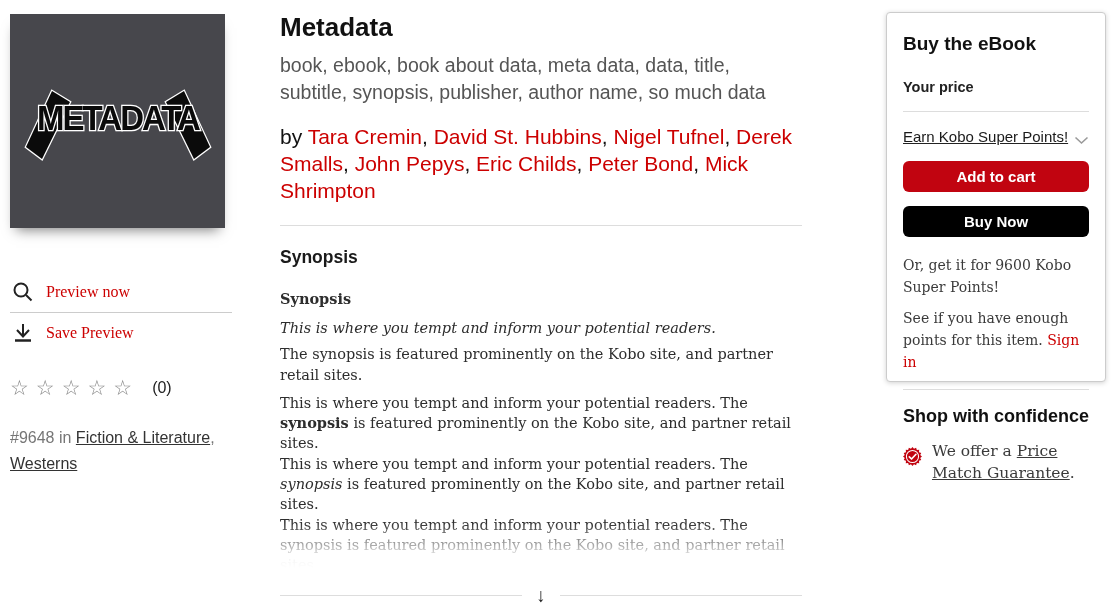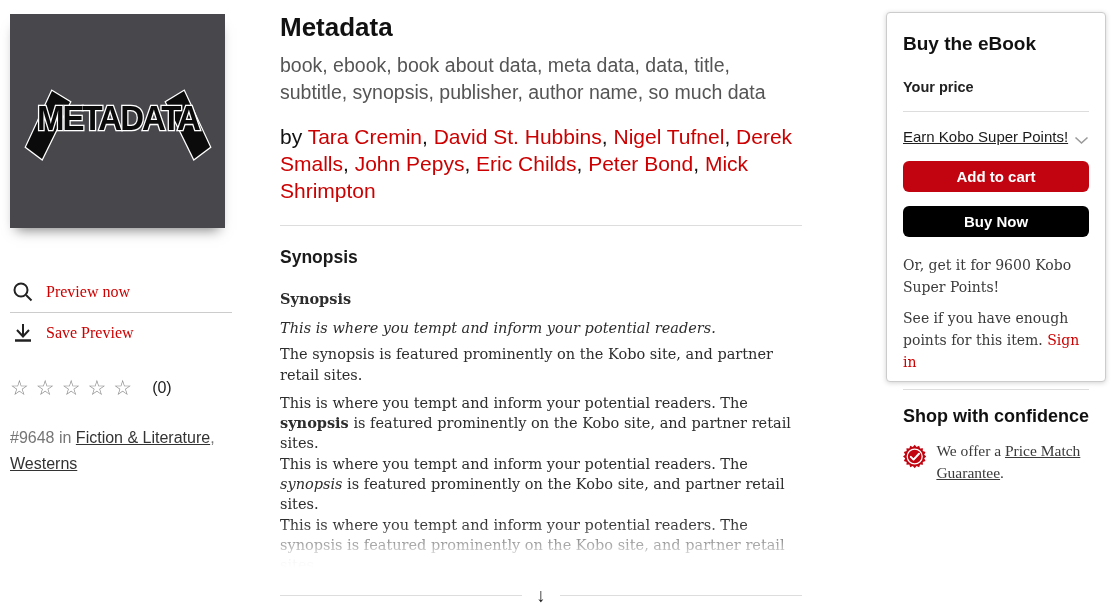--- a/index.html
+++ b/index.html
@@ -78,21 +78,21 @@
     font-family: "Liberation Sans", sans-serif; font-size: 15px; font-weight: bold;
     color: #fff; cursor: pointer; margin-top: 16px;
   }
   .btn-red { background: #c10410; }
   .btn-black { background: #000; margin-top: 14px; }
   .buybox-serif { margin-top: 17px; font-size: 14px; line-height: 22px; color: #3a3a3a; }
   .buybox-serif.second { margin-top: 9px; }
   .buybox-serif a { color: #c00; text-decoration: none; }
   .confidence-heading { font-size: 18px; font-weight: 600; color: #111; }
   .guarantee-row { margin-top: 13px; display: flex; gap: 10px; align-items: flex-start; }
-  .guarantee-text { font-size: 15.5px; line-height: 22px; color: #3a3a3a; font-family: Liberation Serif, serif; }
+  .guarantee-text { font-size: 15.5px; line-height: 22px; color: #3a3a3a; }
   .guarantee-text a { color: #3a3a3a; text-decoration: underline; }
 </style>
 </head>
 <body>
 
 <div class="left-col">
   <div class="book-cover">
     <svg width="200" height="92" viewBox="0 0 200 92">
       <polygon points="34,16 52,27 24,84 8,72" fill="#0b0b0b" stroke="#fff" stroke-width="2.5" paint-order="stroke"></polygon>
       <polygon points="166,16 148,27 176,84 192,72" fill="#0b0b0b" stroke="#fff" stroke-width="2.5" paint-order="stroke"></polygon>

